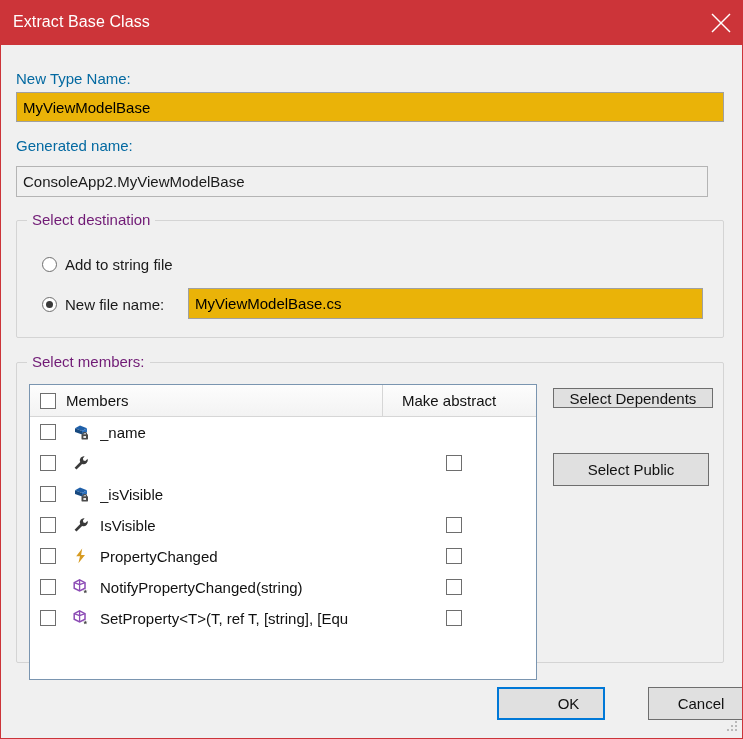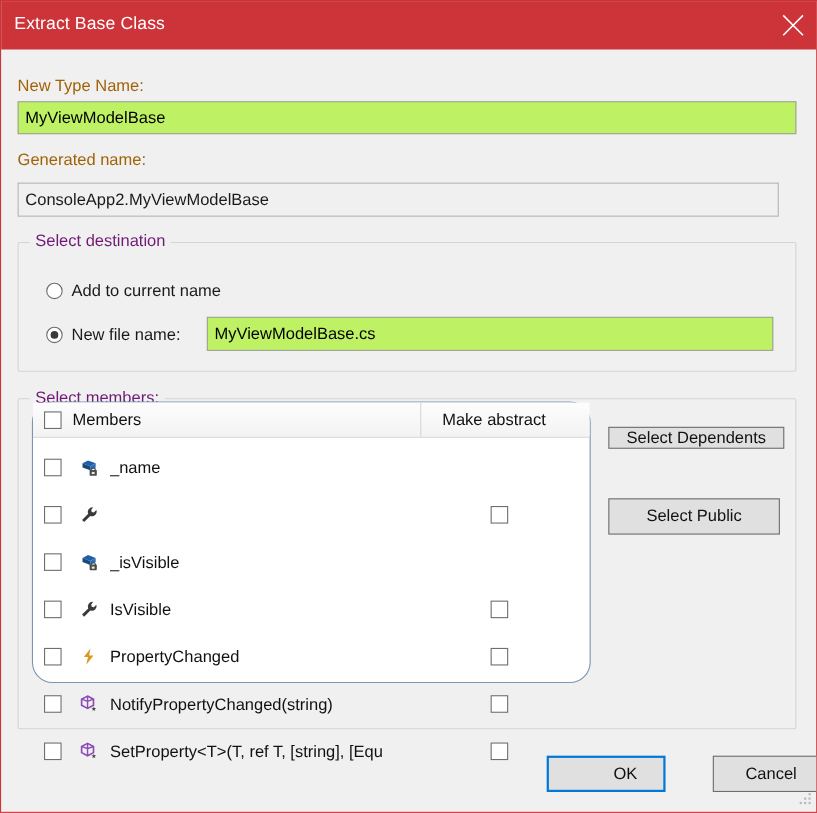--- a/index.html
+++ b/index.html
@@ -44,28 +44,28 @@
     width: 46px;
     height: 44px;
     cursor: pointer;
   }
   #close-btn svg { position:absolute; left:13px; top:12px; }
 
   
   .field-label {
     position: absolute;
     font-size: 15px;
-    color: #a16207;
+    color: #0369a1;
     white-space: nowrap;
   }
   
   .textbox {
     position: absolute;
     box-sizing: border-box;
-    background: #bef264;
+    background: #eab308;
     border: 1px solid #a0a0a0;
     font-size: 15px;
     color: #000000;
     padding: 0 6px;
     font-family: "Liberation Sans", sans-serif;
     outline: none;
   }
   .textbox.readonly {
     background: #f0f0f0;
     border-color: #b4b4b4;
@@ -159,21 +159,20 @@
     border: 1.6px solid #6e6e6e;
     background: #ffffff;
     flex: 0 0 auto;
     cursor: pointer;
   }
   #header-members .chk { margin-right: 10px; }
 
   .member-row {
     position: relative;
     height: 31px;
-    margin-top: 12px;
   }
   .member-row .row-chk {
     position: absolute;
     left: 10px;
     top: 7px;
   }
   .member-icon {
     position: absolute;
     left: 42px;
     top: 6px;
@@ -246,36 +245,36 @@
   <input class="textbox" style="left: 15px; top: 91px; width: 708px; height: 30px;" value="MyViewModelBase">
 
   <div class="field-label" style="left:15px; top:136px;">Generated name:</div>
   <div class="textbox readonly textbox-static" style="left:15px; top:165px; width:692px; height:31px;">ConsoleApp2.MyViewModelBase</div>
 
   <div class="groupbox" style="left:15px; top:219px; width:708px; height:118px;">
     <div class="groupbox-title">Select destination</div>
 
     <div class="radio-row" style="left:25px; top:32px;">
       <span class="radio"></span>
-      <span class="radio-label">Add to current name</span>
+      <span class="radio-label">Add to string file</span>
     </div>
 
     <div class="radio-row" style="left:25px; top:72px;">
       <span class="radio checked"></span>
       <span class="radio-label">New file name:</span>
     </div>
 
     <input class="textbox" style="left: 171px; top: 67px; width: 515px; height: 31px;" value="MyViewModelBase.cs">
   </div>
 
   <div class="groupbox" style="left:15px; top:361px; width:708px; height:301px;">
     <div class="groupbox-title">Select members:</div>
   </div>
 
-  <div id="members-list" style="left:28px; top:364px; width:508px; height:256px;border-radius:19px;">
+  <div id="members-list" style="left:28px; top:383px; width:508px; height:296px;">
 
     <div id="list-header">
       <div class="header-cell" id="header-members">
         <span class="chk"></span>
         <span>Members</span>
       </div>
       <div class="header-cell" id="header-abstract">
         <span>Make abstract</span>
       </div>
     </div>

